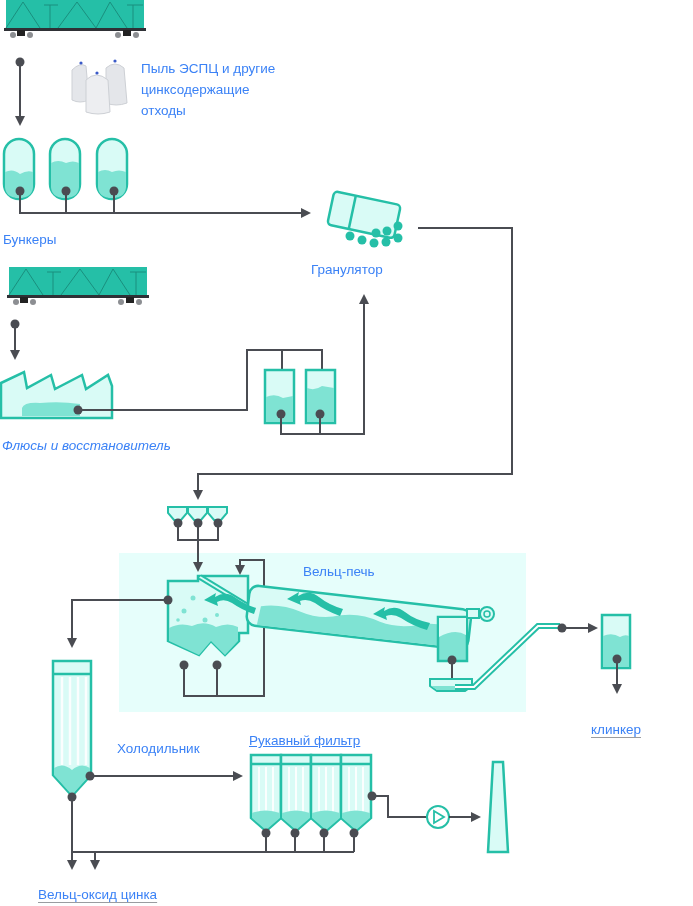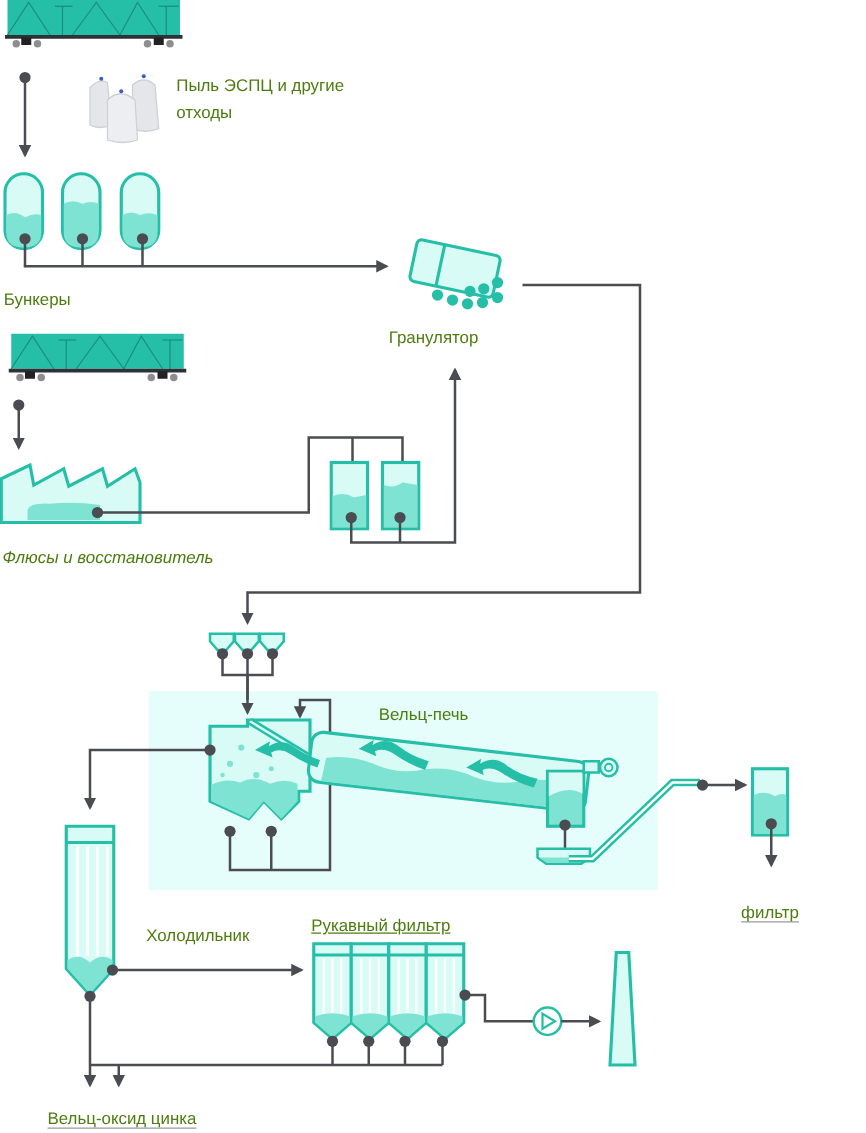--- a/index.html
+++ b/index.html
@@ -1,18 +1,18 @@
 <!DOCTYPE html>
 <html><head>
 <meta charset="utf-8">
 <style>
   html,body{margin:0;padding:0;background:#ffffff;}
   body{width:693px;height:906px;position:relative;overflow:hidden;font-family:"Liberation Sans","DejaVu Sans",sans-serif;}
   svg{position:absolute;left:0;top:0;}
-  .lbl{position:absolute;font-size:13.5px;color:#4d7c0f;line-height:21px;white-space:nowrap;}
+  .lbl{position:absolute;font-size:13.5px;color:#3b82f6;line-height:21px;white-space:nowrap;}
   .lnk{text-decoration:underline;text-decoration-color:#9a9ca0;text-underline-offset:3px;cursor:pointer;}
   .center{text-align:center;}
 </style>
 </head>
 <body>
 
 <svg width="693" height="906" viewBox="0 0 693 906">
   <defs>
     <marker id="arr" markerWidth="10" markerHeight="10" refX="8" refY="5" orient="auto" markerUnits="userSpaceOnUse">
       <path d="M0,0 L10,5 L0,10 Z" fill="#4A4C52"></path>
@@ -269,25 +269,26 @@
     <circle cx="438" cy="817" r="11" fill="#ffffff" stroke="#25BFA7" stroke-width="2"></circle>
     <path d="M434,811 L444,817 L434,823 Z" fill="none" stroke="#25BFA7" stroke-width="1.8"></path>
   </g>
   <line x1="449" y1="817" x2="479" y2="817" stroke="#4A4C52" stroke-width="2" marker-end="url(#arr)"></line>
 
   <path d="M493,762 H503 L508,852 H488 Z" fill="#D9FBF6" stroke="#25BFA7" stroke-width="2.5"></path>
 </svg>
 
 <div class="lbl" style="left:141px;top:58px;">
   <div>Пыль ЭСПЦ и другие</div>
+  <div>цинксодержащие</div>
   <div>отходы</div>
 </div>
 <div class="lbl" style="left:3px;top:229px;">Бункеры</div>
 <div class="lbl" style="left:311px;top:259px;">Гранулятор</div>
 <div class="lbl" style="left:2px;top:435px;font-style:italic;">Флюсы и восстановитель</div>
 <div class="lbl" style="left:303px;top:561px;">Вельц-печь</div>
 <div class="lbl" style="left:117px;top:738px;">Холодильник</div>
 <div class="lbl" style="left:249px;top:730px;text-decoration:underline;">Рукавный фильтр</div>
 <div class="lbl center" style="left:536px;top:698px;width:160px;">
   <br>
-  <div class="lnk" style="display:inline-block;">фильтр</div>
+  <div class="lnk" style="display:inline-block;">клинкер</div>
 </div>
 <div class="lbl lnk" style="left:2px;top:884px;margin-left:36px;">Вельц-оксид цинка</div>
 
 </body></html>

